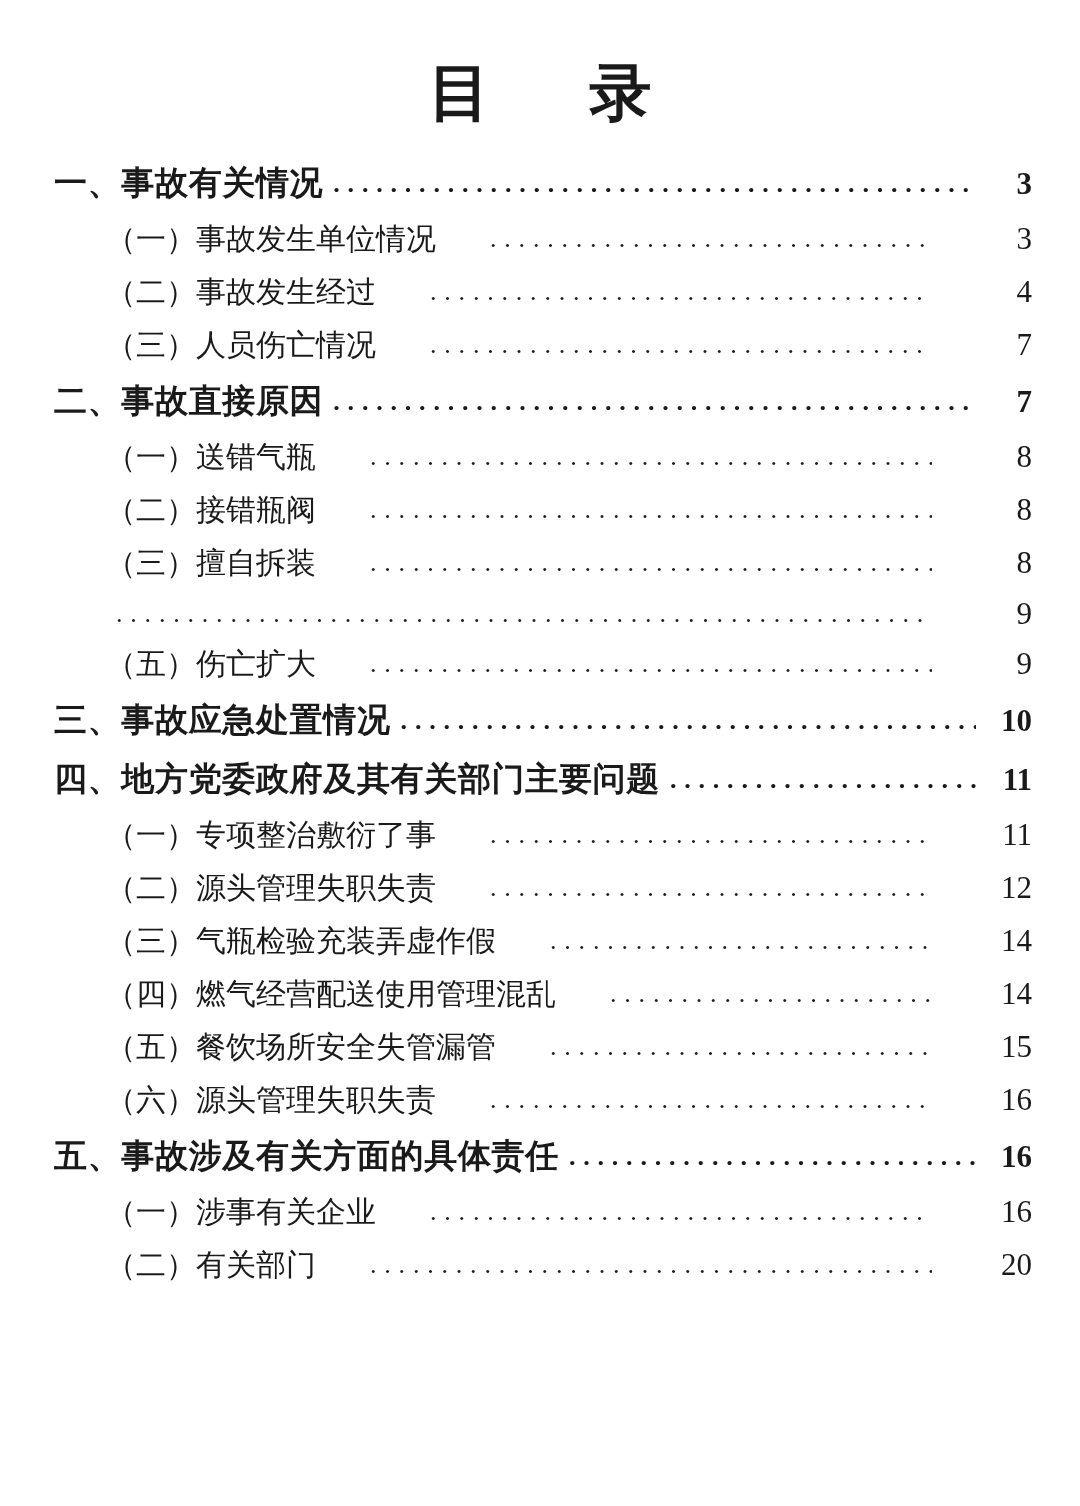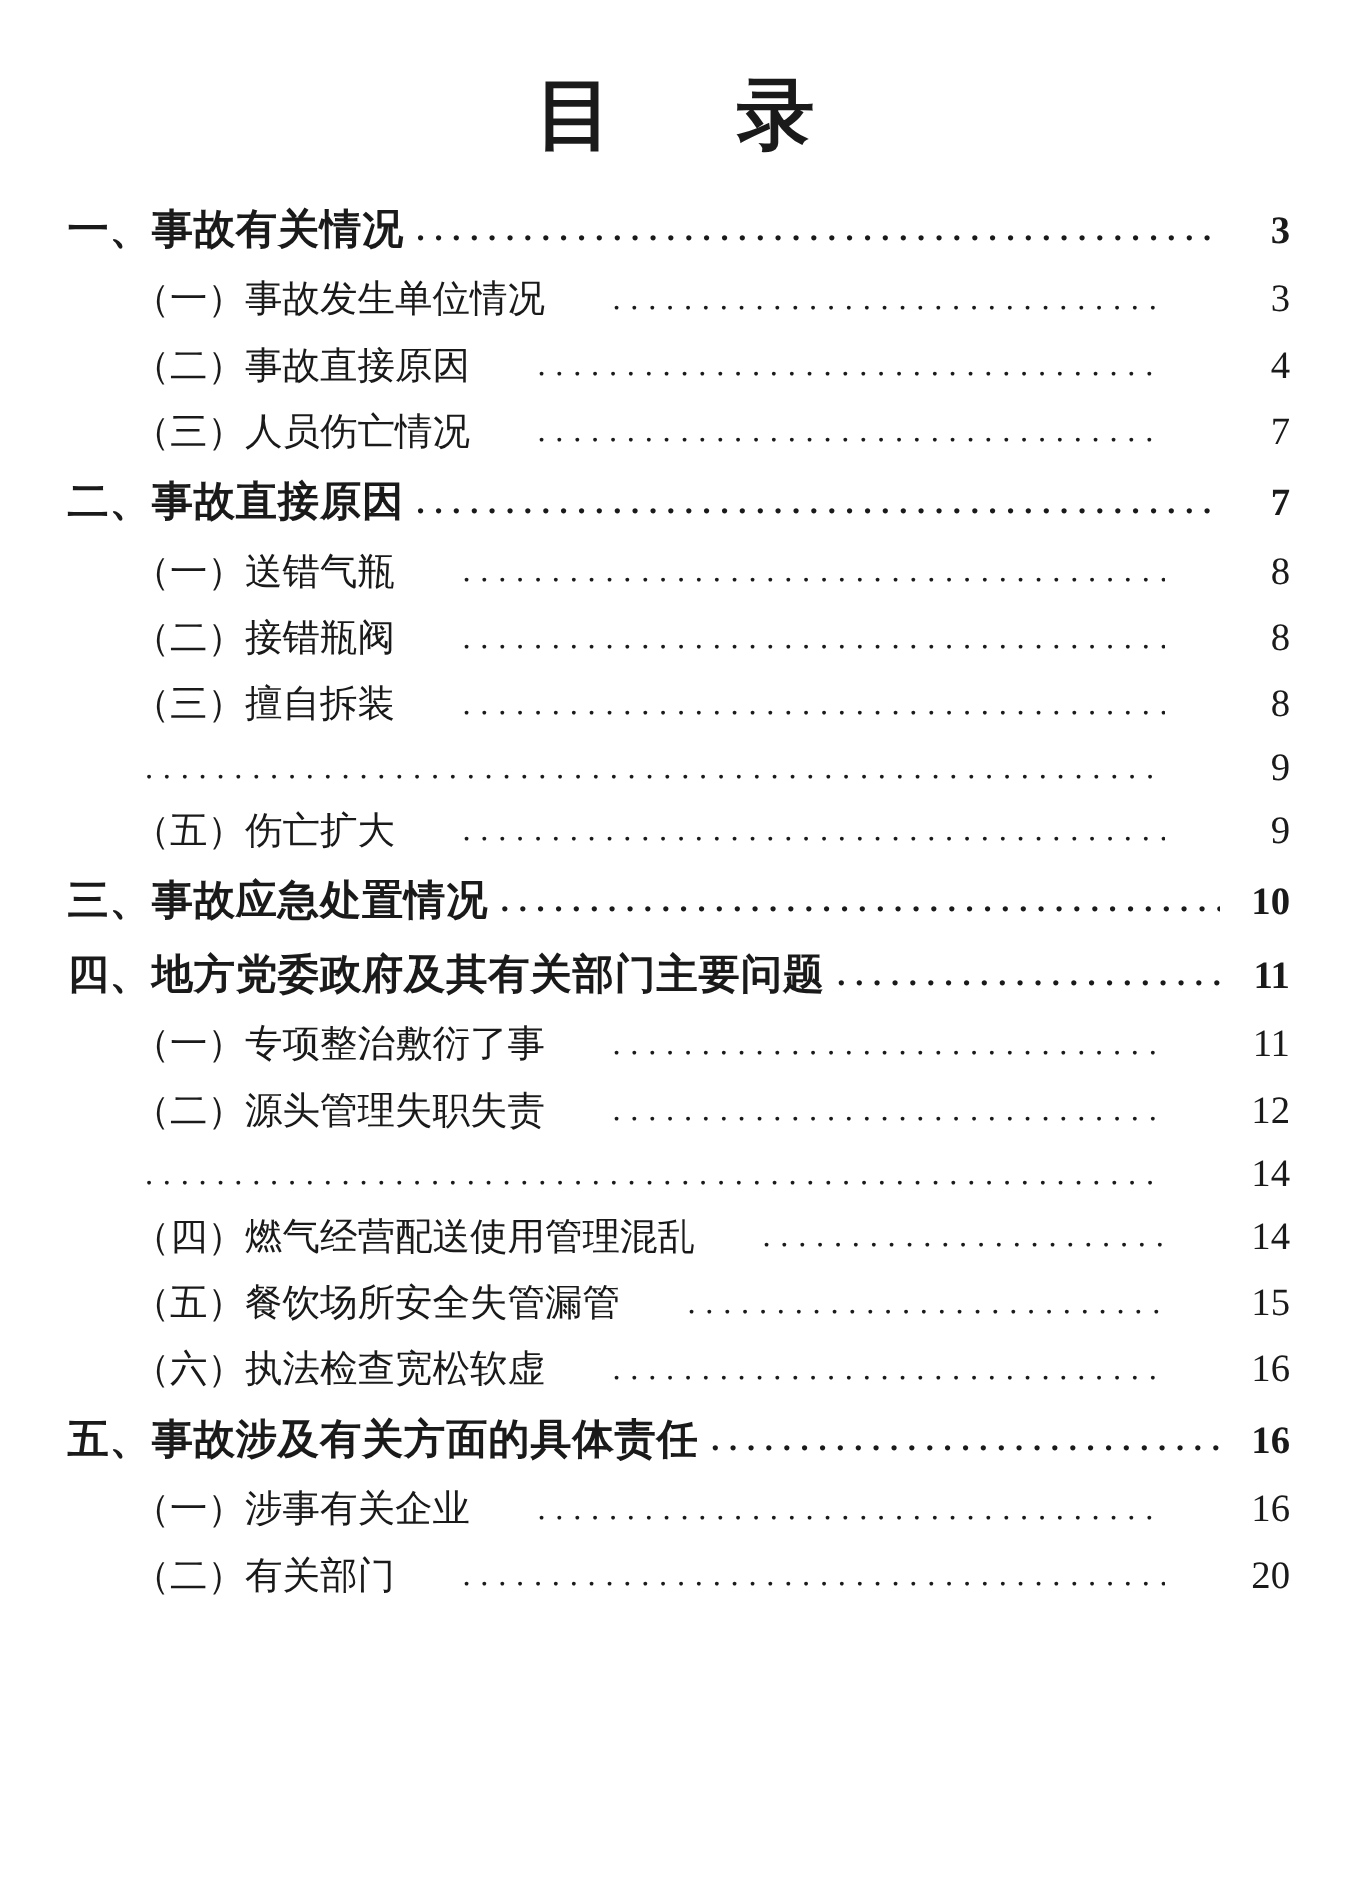--- a/index.html
+++ b/index.html
@@ -91,21 +91,21 @@
         <span class="toc-label">一、事故有关情况</span>
         <span class="leaders">...............................................................................</span>
         <span class="toc-page">3</span>
       </li>
       <li class="toc-row level2">
         <span class="toc-label">（一）事故发生单位情况</span>
         <span class="leaders">...............................................................................</span>
         <span class="toc-page">3</span>
       </li>
       <li class="toc-row level2">
-        <span class="toc-label">（二）事故直接原因</span>
+        <span class="toc-label">（二）事故发生经过</span>
         <span class="leaders">...............................................................................</span>
         <span class="toc-page">4</span>
       </li>
       <li class="toc-row level2">
         <span class="toc-label">（三）人员伤亡情况</span>
         <span class="leaders">...............................................................................</span>
         <span class="toc-page">7</span>
       </li>
       <li class="toc-row level1">
         <span class="toc-label">二、事故直接原因</span>
@@ -150,35 +150,36 @@
         <span class="toc-label">（一）专项整治敷衍了事</span>
         <span class="leaders">...............................................................................</span>
         <span class="toc-page">11</span>
       </li>
       <li class="toc-row level2">
         <span class="toc-label">（二）源头管理失职失责</span>
         <span class="leaders">...............................................................................</span>
         <span class="toc-page">12</span>
       </li>
       <li class="toc-row level2">
+        <span class="toc-label">（三）气瓶检验充装弄虚作假</span>
         <span class="leaders">...............................................................................</span>
         <span class="toc-page">14</span>
       </li>
       <li class="toc-row level2">
         <span class="toc-label">（四）燃气经营配送使用管理混乱</span>
         <span class="leaders">...............................................................................</span>
         <span class="toc-page">14</span>
       </li>
       <li class="toc-row level2">
         <span class="toc-label">（五）餐饮场所安全失管漏管</span>
         <span class="leaders">...............................................................................</span>
         <span class="toc-page">15</span>
       </li>
       <li class="toc-row level2">
-        <span class="toc-label">（六）执法检查宽松软虚</span>
+        <span class="toc-label">（六）源头管理失职失责</span>
         <span class="leaders">...............................................................................</span>
         <span class="toc-page">16</span>
       </li>
       <li class="toc-row level1">
         <span class="toc-label">五、事故涉及有关方面的具体责任</span>
         <span class="leaders">...............................................................................</span>
         <span class="toc-page">16</span>
       </li>
       <li class="toc-row level2">
         <span class="toc-label">（一）涉事有关企业</span>

